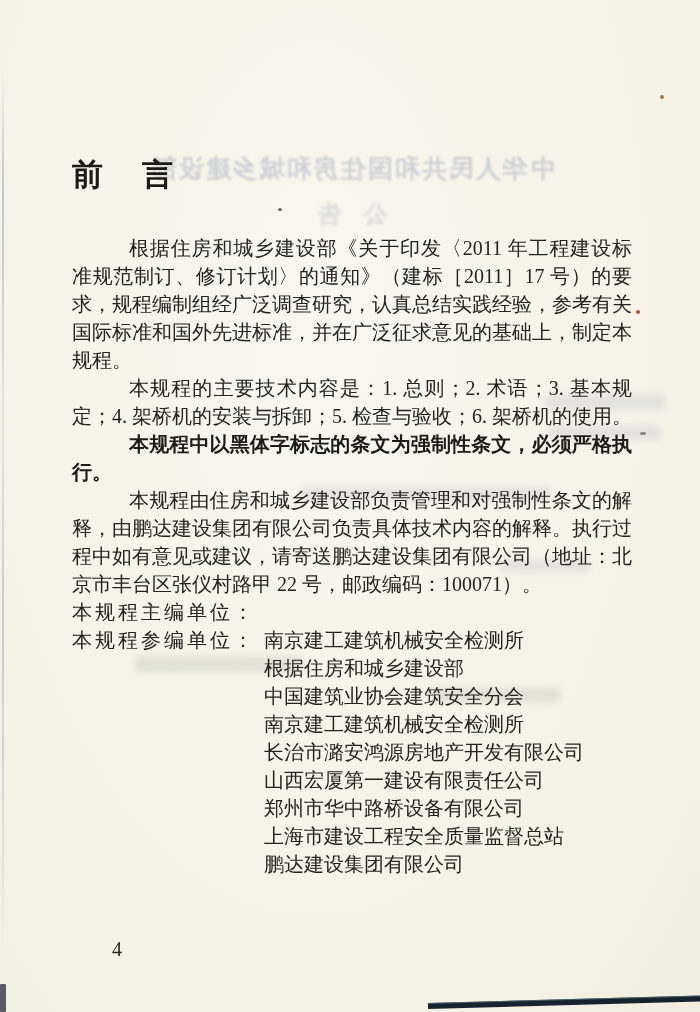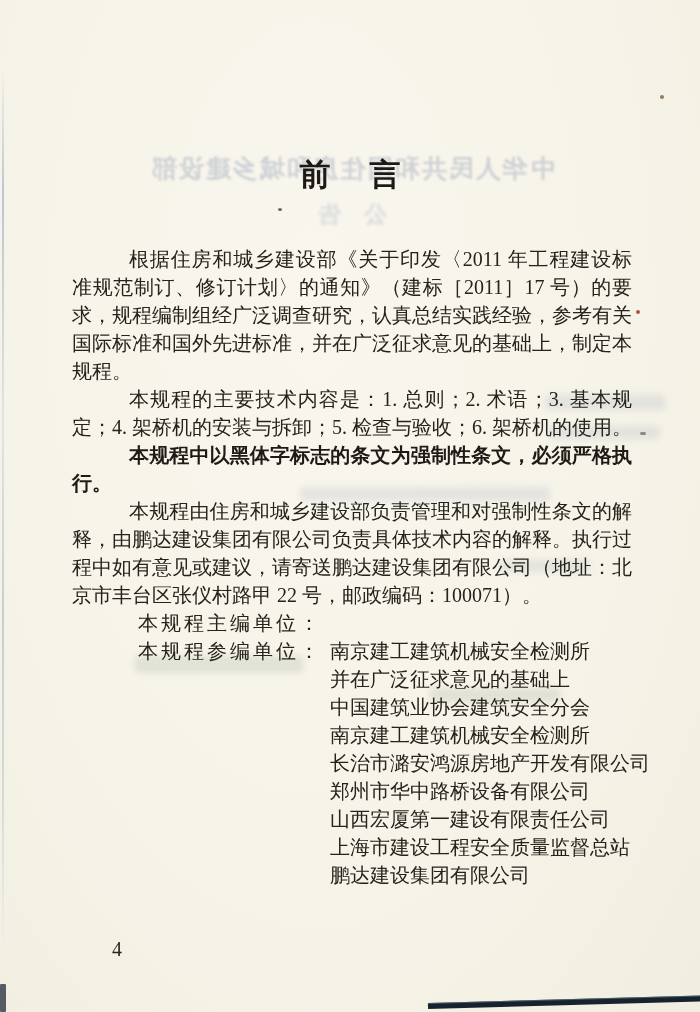--- a/index.html
+++ b/index.html
@@ -49,43 +49,43 @@
     filter: blur(3px);
     pointer-events: none;
   }
   .smudge.green { background: rgba(128, 150, 130, 0.18); }
   .speck { position: absolute; border-radius: 50%; pointer-events: none; }
   
   .title {
     position: absolute;
     left: 72px; top: 154px; width: 560px;
     margin: 0;
-    text-align: center;
+    text-align: left;
     font-size: 31px;
     font-weight: 700;
     color: #1d1a15;
     letter-spacing: 4px;
     z-index: 3;
   }
   .content {
     position: absolute;
-    left: 72px; top: 245px; width: 560px;
+    left: 72px; top: 234px; width: 560px;
     font-size: 20px;
     line-height: 28px;
     text-align: justify;
     text-align-last: left;
     z-index: 3;
   }
   .content p {
     margin: 0;
     text-indent: 57px;
     overflow-wrap: break-word;
   }
   .content p.mandatory { font-weight: 700; color: #1e1b16; }
-  .unit-row { display: flex; margin-left: 66px; }
+  .unit-row { display: flex; }
   .unit-label {
     flex: 0 0 192px;
     letter-spacing: 3px;
     white-space: nowrap;
   }
   .unit-names { flex: 1; }
   .unit-name { white-space: nowrap; }
   .page-number {
     position: absolute;
     left: 112px; top: 938px;
@@ -155,26 +155,26 @@
     <div class="unit-row">
       <div class="unit-label">本规程主编单位：</div>
       <div class="unit-names">
       </div>
     </div>
 
     <div class="unit-row">
       <div class="unit-label">本规程参编单位：</div>
       <div class="unit-names">
         <div class="unit-name">南京建工建筑机械安全检测所</div>
-        <div class="unit-name">并在广泛征求意见的基础上</div>
+        <div class="unit-name">根据住房和城乡建设部</div>
         <div class="unit-name">中国建筑业协会建筑安全分会</div>
         <div class="unit-name">南京建工建筑机械安全检测所</div>
         <div class="unit-name">长治市潞安鸿源房地产开发有限公司</div>
+        <div class="unit-name">山西宏厦第一建设有限责任公司</div>
         <div class="unit-name">郑州市华中路桥设备有限公司</div>
-        <div class="unit-name">山西宏厦第一建设有限责任公司</div>
         <div class="unit-name">上海市建设工程安全质量监督总站</div>
         <div class="unit-name">鹏达建设集团有限公司</div>
       </div>
     </div>
   </div>
 
   <div class="page-number">4</div>
 
   <div class="left-edge"></div>
   <div class="bl-mark"></div>

